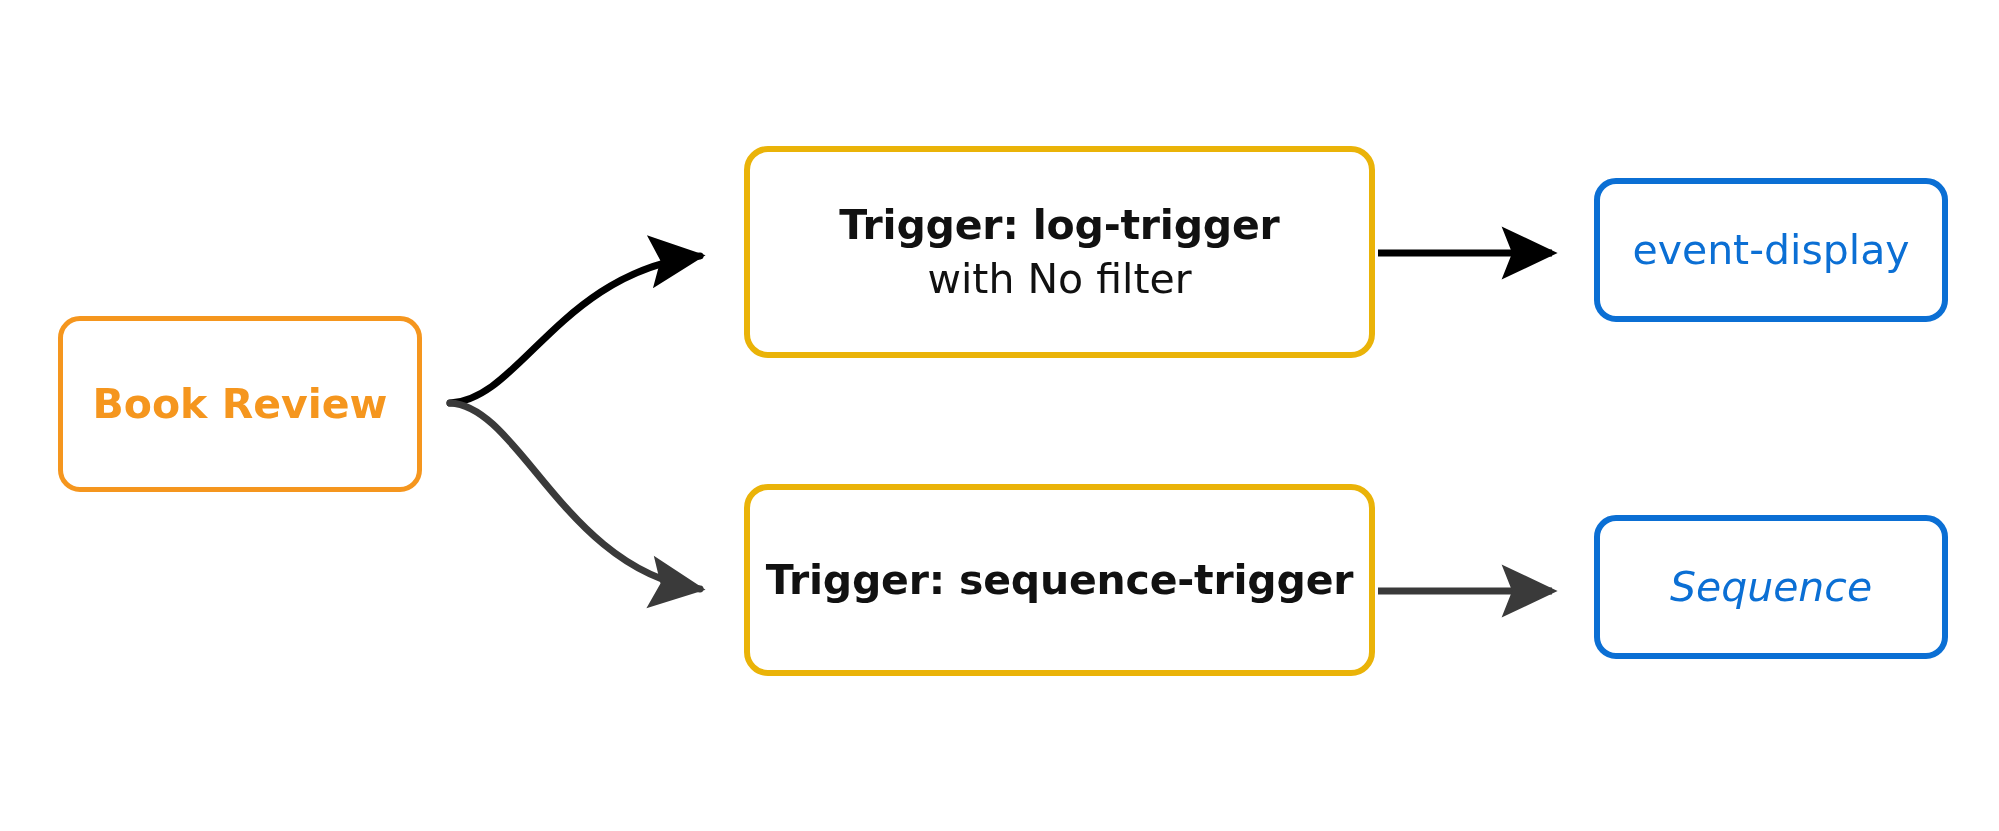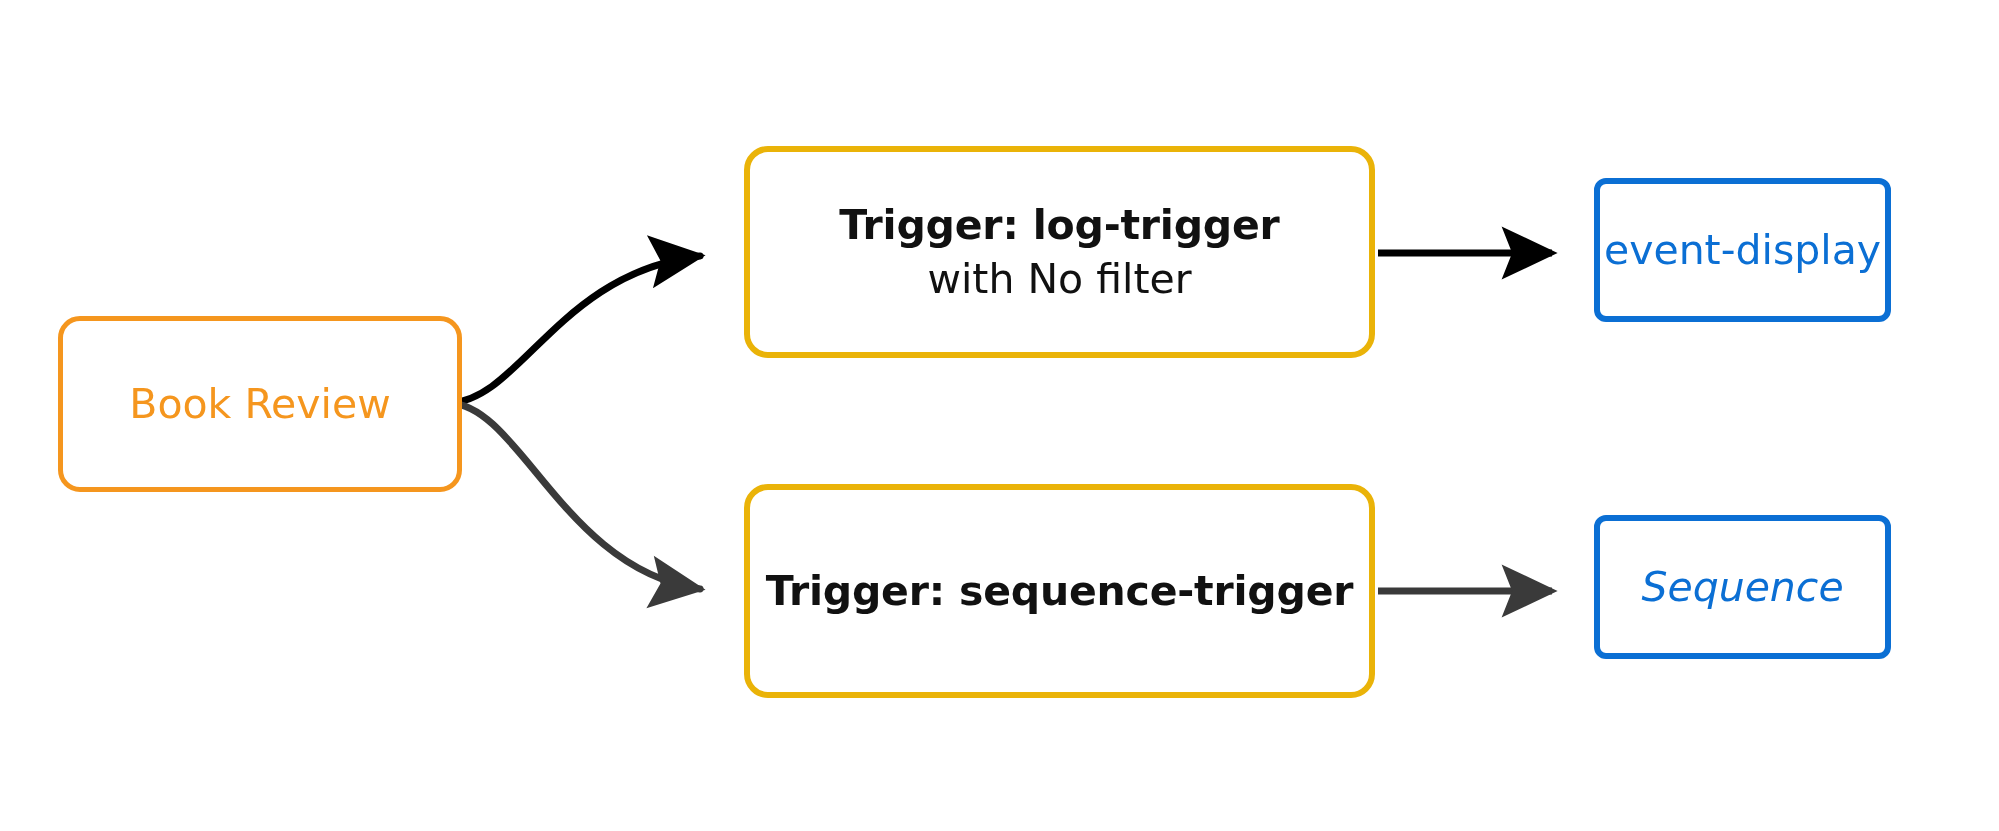--- a/index.html
+++ b/index.html
@@ -35,61 +35,61 @@
     align-items: center;
     justify-content: center;
     text-align: center;
     line-height: 1.22;
   }
 
   
   .node-broker {
     left: 58px;
     top: 316px;
-    width: 404px;
+    width: 364px;
     height: 176px;
     border: 5px solid #f5961e;
     border-radius: 22px;
     color: #f5961e;
     font-size: 41px;
-    font-weight: 400;
+    font-weight: 700;
     gap: 39px;
   }
   .node-broker .line { display: block; white-space: nowrap; }
 
   
   .node-trigger {
     left: 744px;
     width: 631px;
     border: 6px solid #eab308;
     border-radius: 24px;
     color: #111111;
   }
   .node-trigger-1 { top: 146px; height: 212px; }
-  .node-trigger-2 { top: 484px; height: 214px; }
+  .node-trigger-2 { top: 484px; height: 192px; }
   .node-trigger .title {
     font-size: 41px;
     font-weight: 700;
     letter-spacing: -0.2px;
     white-space: nowrap;
   }
   .node-trigger .subtitle {
     font-size: 41px;
     font-weight: 400;
     white-space: nowrap;
     margin-top: 4px;
   }
 
   
   .node-sink {
     left: 1594px;
-    width: 297px;
+    width: 354px;
     height: 144px;
     border: 6px solid #0b6fd4;
-    border-radius: 12px;
+    border-radius: 22px;
     color: #0b6fd4;
     font-size: 41px;
     font-weight: 400;
     white-space: nowrap;
     text-align: center;
   }
   .node-sink-1 { top: 178px; }
   .node-sink-2 { top: 515px; font-style: italic; }
 </style>
 </head>

